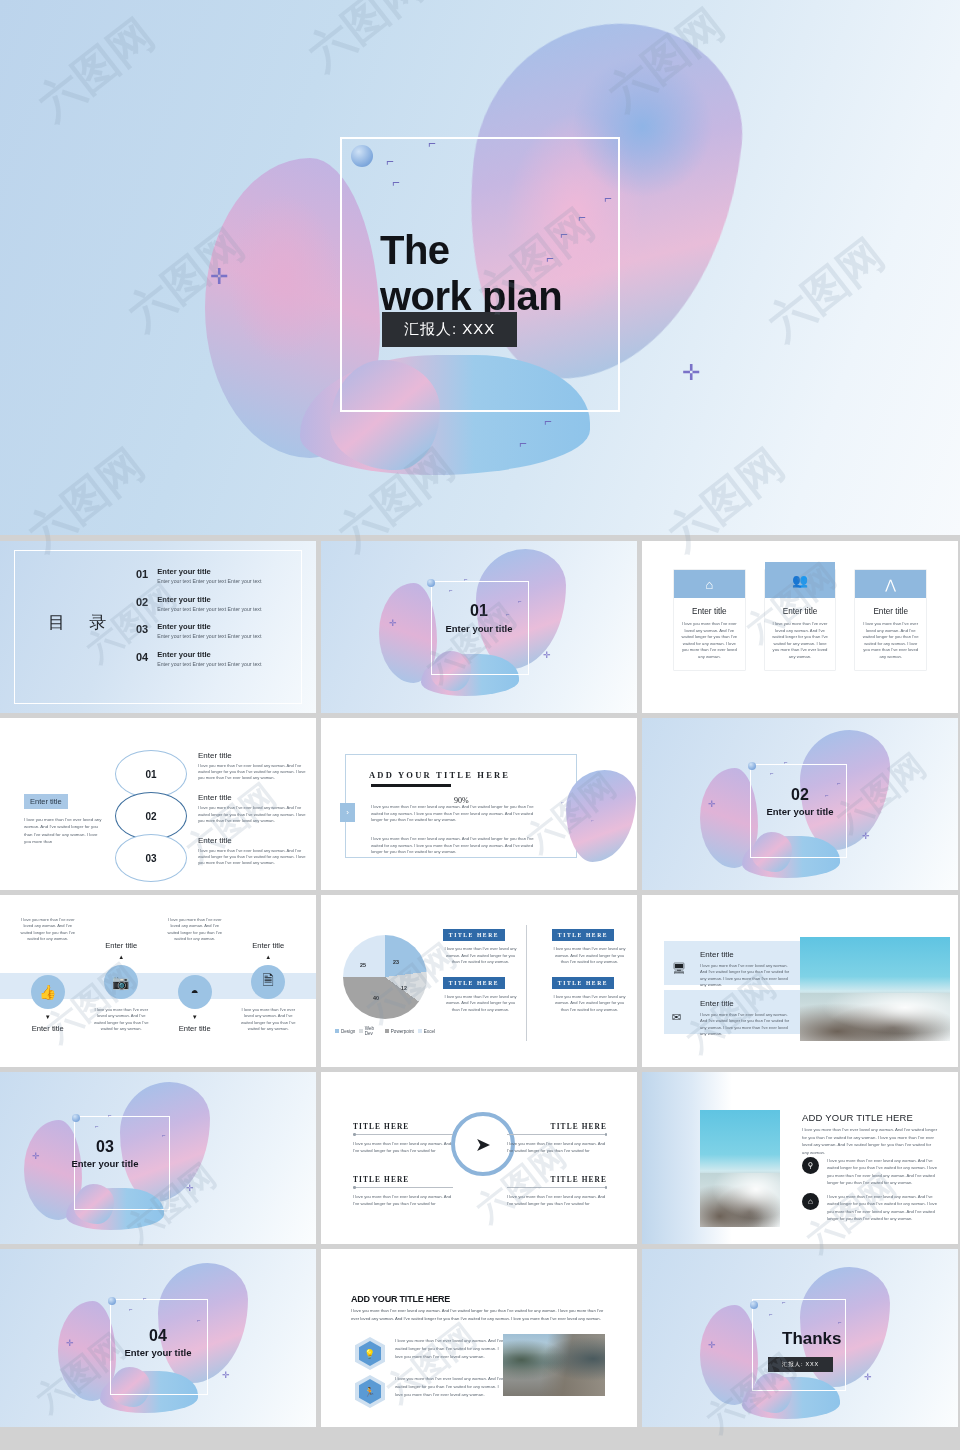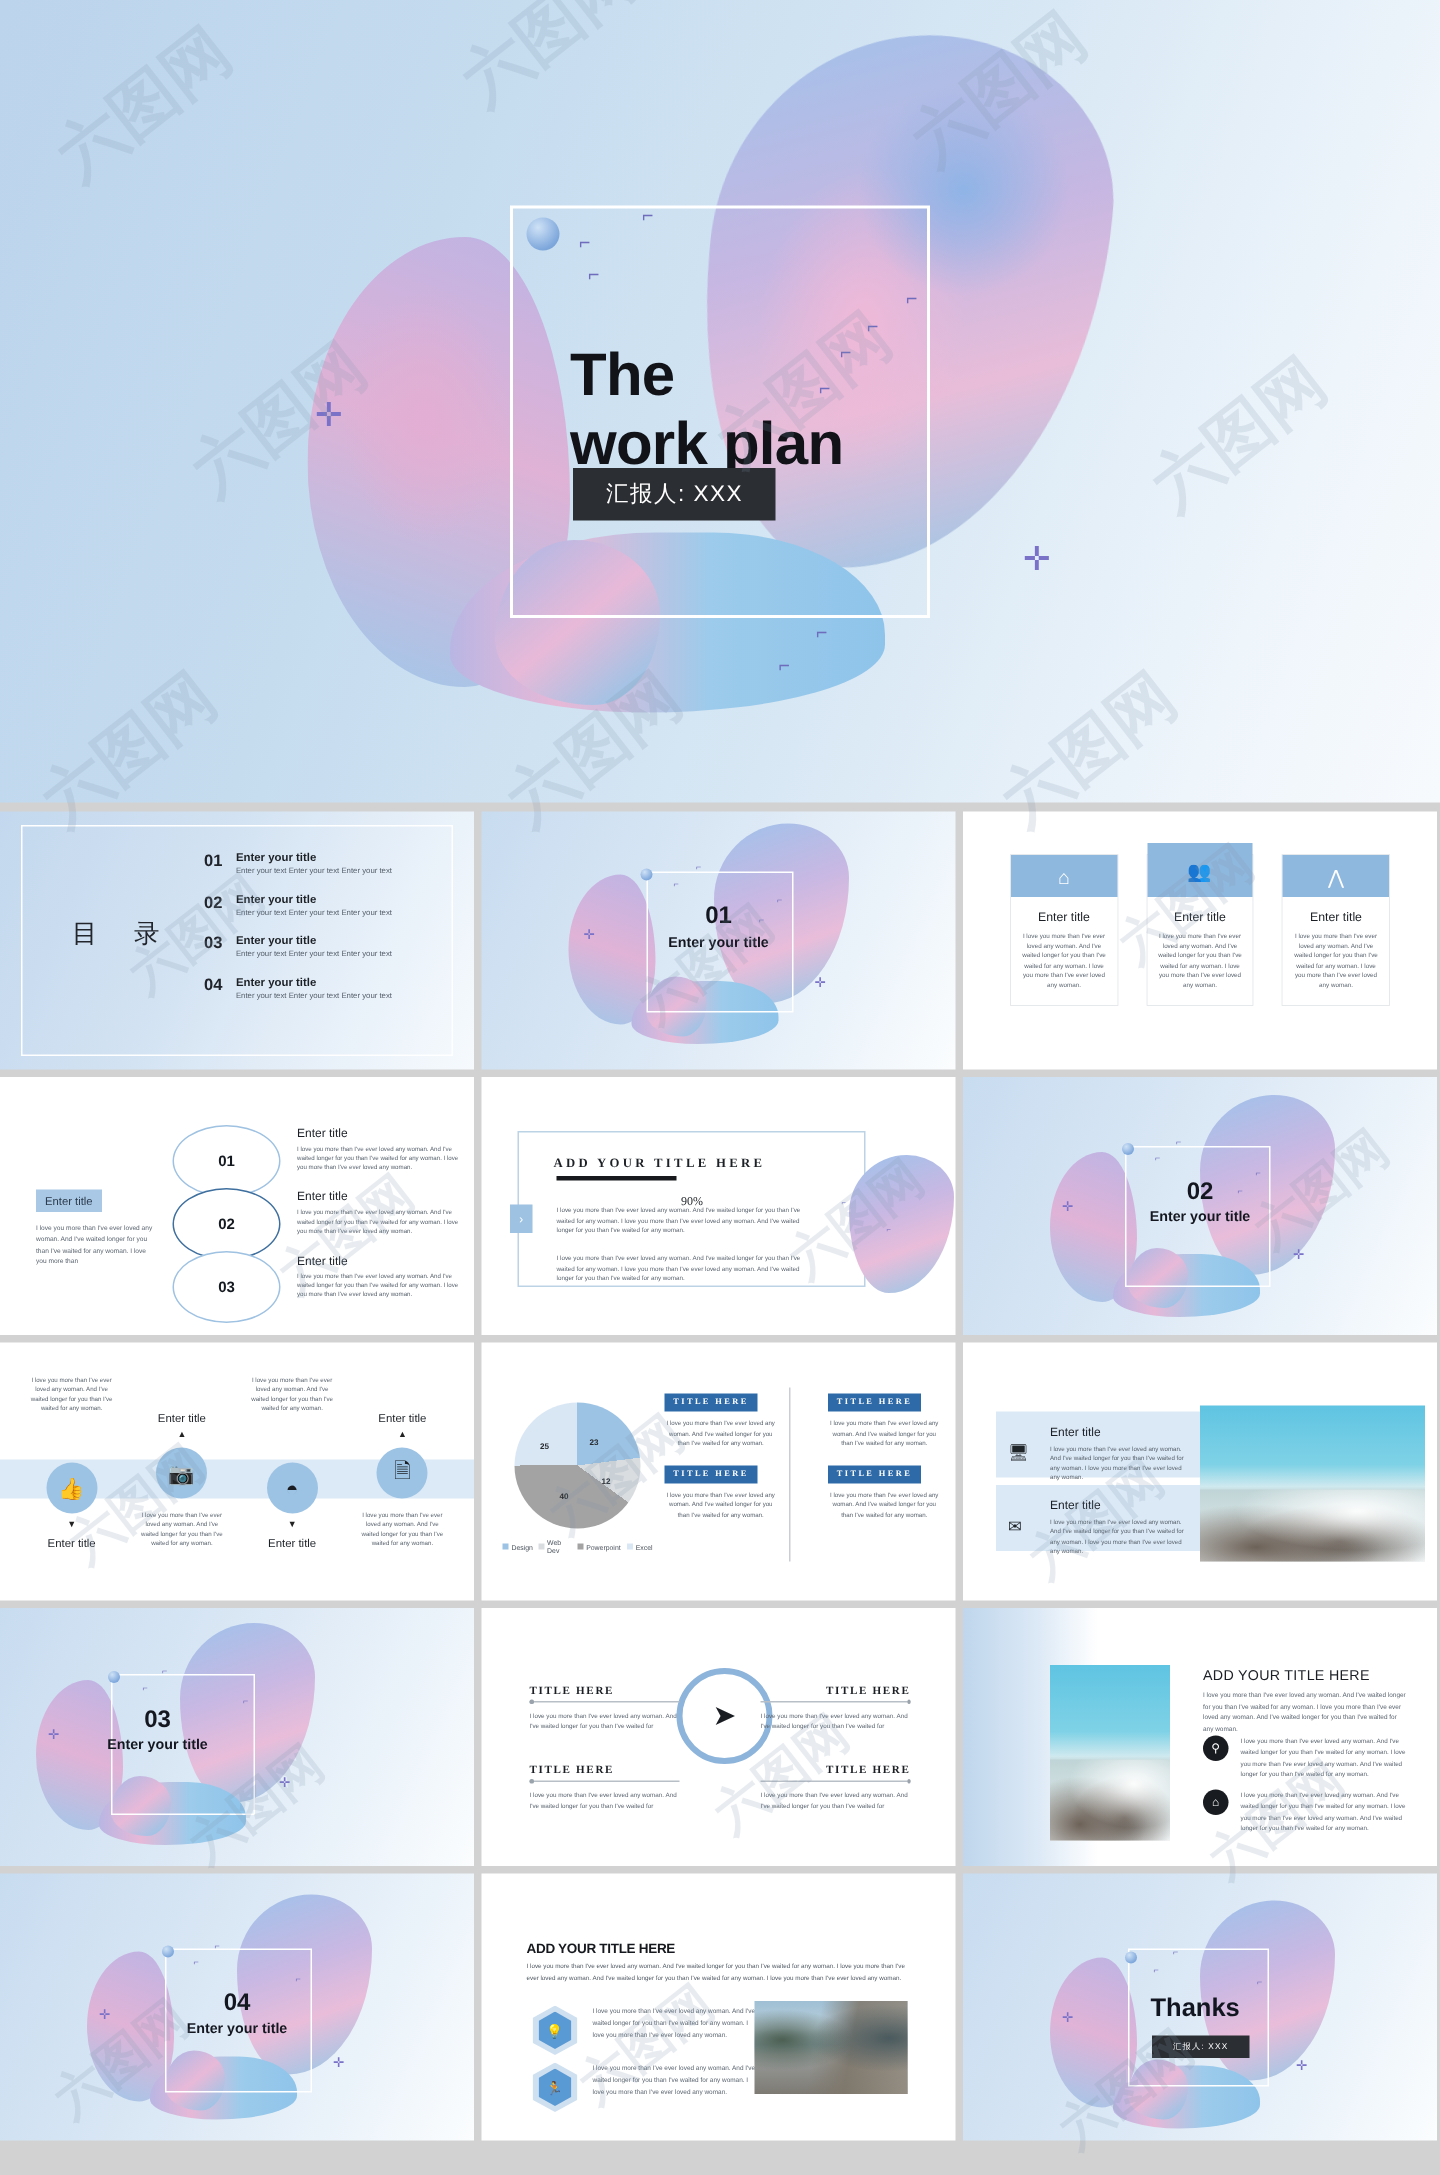--- a/index.html
+++ b/index.html
@@ -219,21 +219,21 @@
   .hx-t{font-size:4.3px;color:#5b6570;line-height:1.85;}
   .photo.lake{background:linear-gradient(#9fbfd4 0%,#bdd2dd 30%,#8fa6ae 47%,#9a9e9d 58%,#7d7a73 100%);}
   .photo.lake::after{content:"";position:absolute;inset:0;
     background:
       radial-gradient(ellipse at 18% 42%, #4c5f52 0%, rgba(76,95,82,0) 40%),
       radial-gradient(ellipse at 88% 40%, #4a5a5e 0%, rgba(74,90,94,0) 42%),
       linear-gradient(100deg, rgba(120,112,100,0) 40%, rgba(126,118,106,.85) 62%, rgba(150,143,132,.9) 100%);}
 
   
   .th-frame{position:absolute;left:110px;top:50px;width:92px;height:90px;border:1.3px solid #fff;}
-  .th-title{position:absolute;left:125px;top:80px;font-size:17px;font-weight:700;color:#121620;text-align:center;}
+  .th-title{position:absolute;left:140px;top:80px;font-size:17px;font-weight:700;color:#121620;text-align:center;}
   .th-badge{position:absolute;left:126px;top:108px;background:#2b2e33;color:#fff;
     font-size:5.5px;padding:4px 14px;letter-spacing:.8px;}
 
   
   .wm{position:absolute;inset:0;pointer-events:none;z-index:50;}
   .wm i{position:absolute;color:rgba(130,150,170,.18);font-style:normal;
     font-size:44px;font-weight:700;transform:rotate(-38deg);white-space:nowrap;
     font-family:"DejaVu Sans",sans-serif;}
 </style>
 </head>

